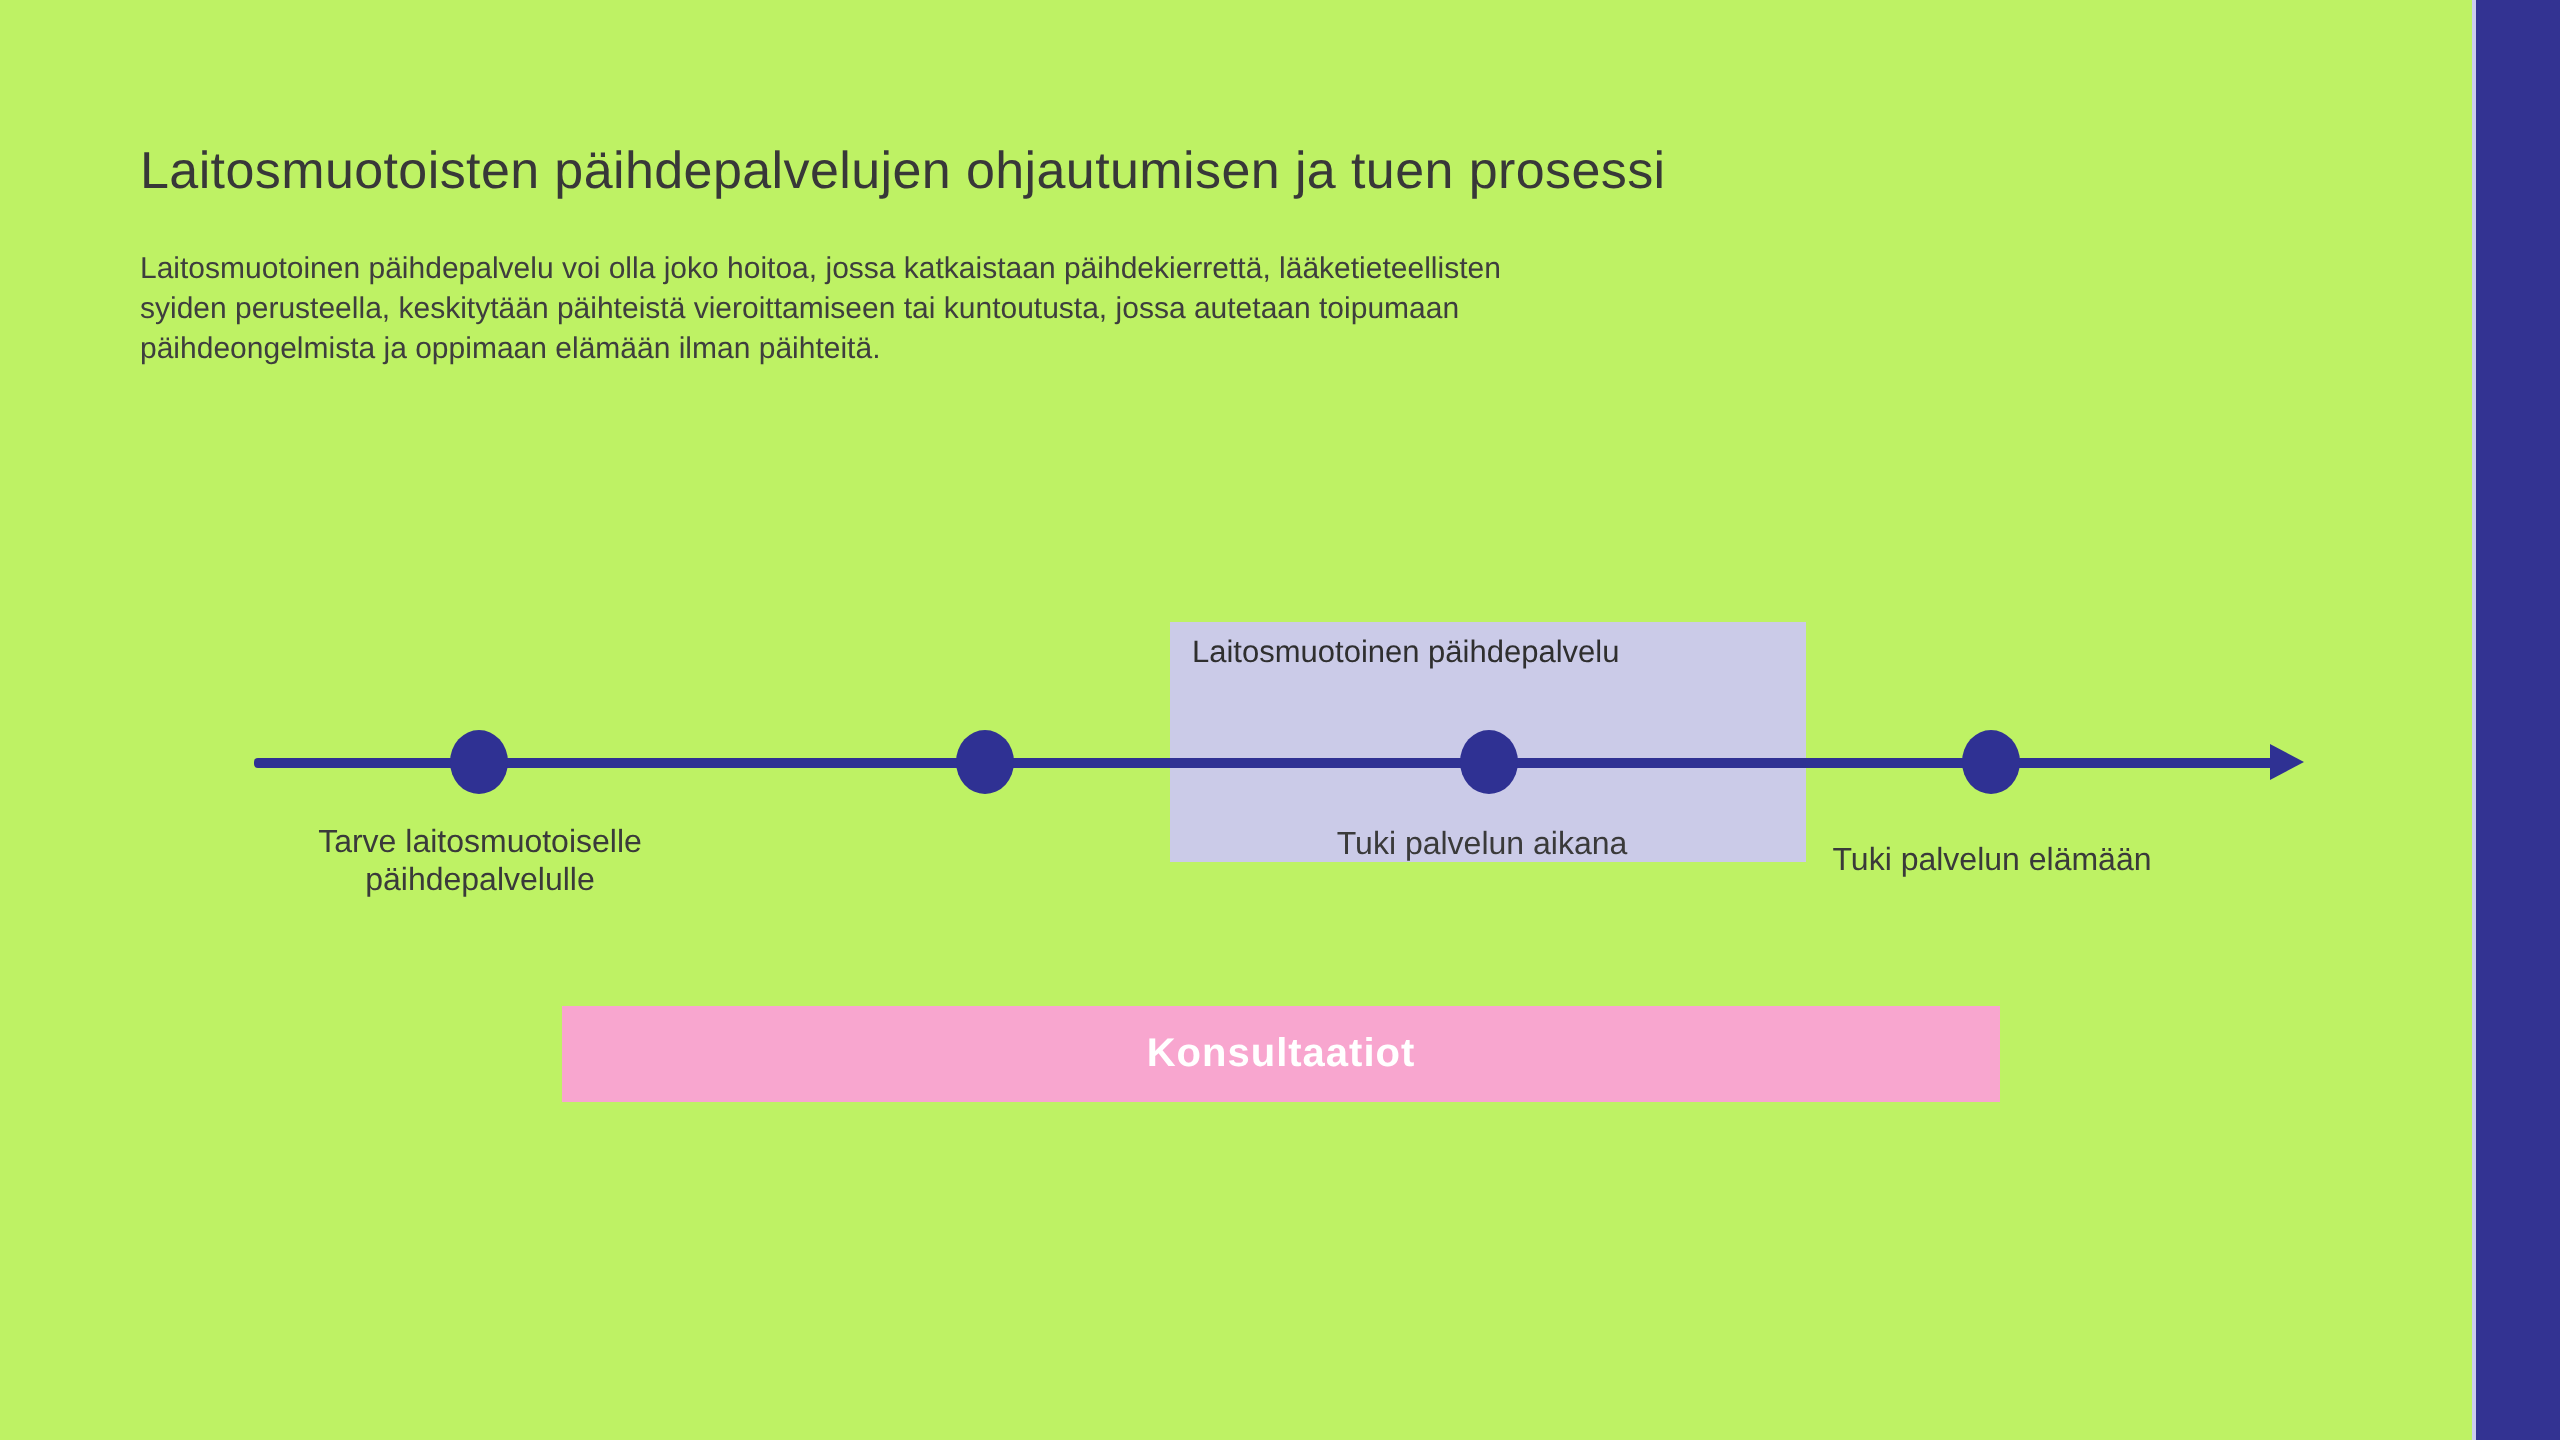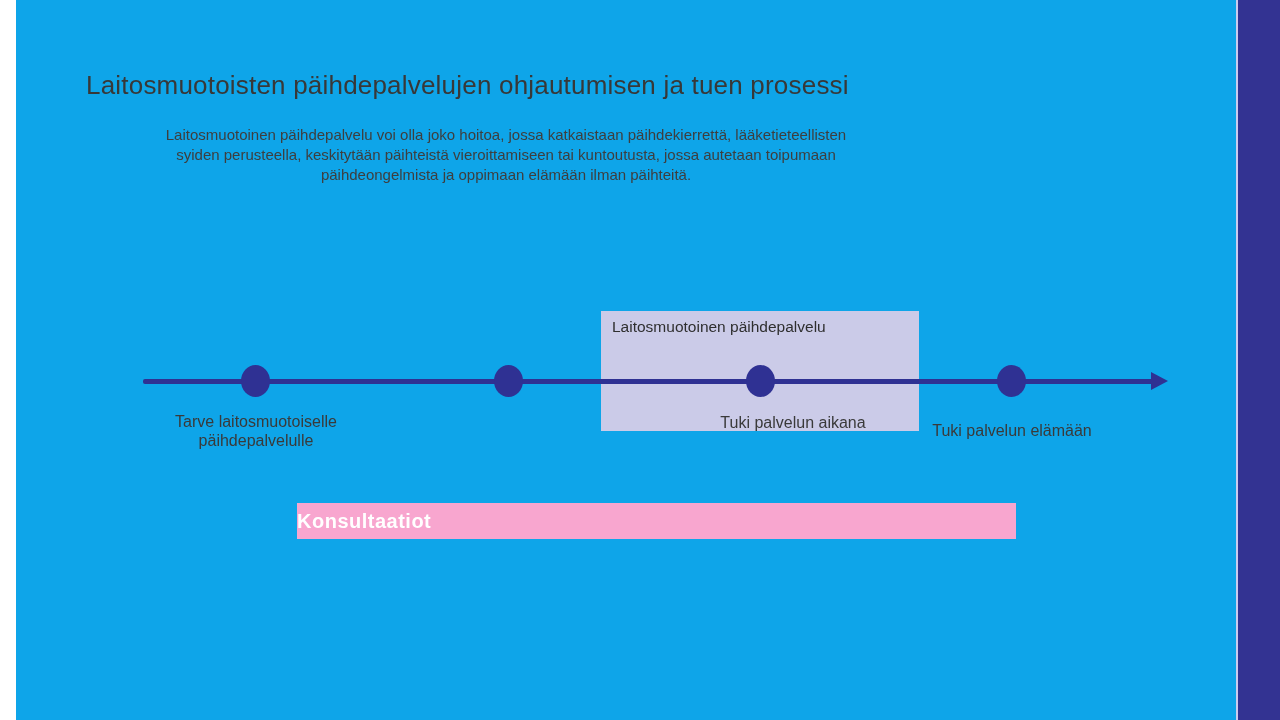--- a/index.html
+++ b/index.html
@@ -4,37 +4,37 @@
 <style>
   * { margin: 0; padding: 0; box-sizing: border-box; }
   html, body { width: 1280px; height: 720px; }
   body {
     font-family: "Liberation Sans", sans-serif;
     background: #ffffff;
     position: relative;
     overflow: hidden;
     color: #3c3c3c;
   }
-  .slide { position: absolute; inset: 0; background: #0ea5e9; margin-left: 16px; }
+  .slide { position: absolute; inset: 0; background: #bef264; }
 
   .side-bar {
     position: absolute; top: 0; right: 0; width: 44px; height: 720px;
     background: #333392; border-left: 2px solid #ccccee;
   }
 
   .slide-title {
     position: absolute; left: 70px; top: 70px; width: 1000px;
     font-size: 26px; font-weight: 500; letter-spacing: 0.2px; color: #383838;
   }
   .body-text {
     position: absolute; left: 70px; width: 840px;
     font-size: 15px; line-height: 20px; color: #3e3e3e;
     white-space: pre-line;
   }
-  .para1 { top: 125px; text-align: center; }
+  .para1 { top: 125px; }
   .para2 { top: 201px; }
 
   
   .highlight-box {
     position: absolute; left: 585px; top: 311px; width: 318px; height: 120px;
     background: #cbcbe8;
   }
   .highlight-label {
     position: absolute; left: 11px; top: 7px;
     font-size: 15.5px; color: #2f2f2f;
@@ -55,26 +55,26 @@
   .dot-1 { left: 225px; }
   .dot-2 { left: 478px; }
   .dot-3 { left: 730px; }
   .dot-4 { left: 981px; }
   .step-label {
     position: absolute; width: 220px; text-align: center;
     font-size: 16px; line-height: 19px; color: #3a3a3a; white-space: pre-line;
   }
   .step-label-1 { left: 130px; top: 412px; }
   .step-label-2 { left: 383px; top: 417px; }
-  .step-label-3 { left: 667px; top: 413px; }
+  .step-label-3 { left: 631px; top: 413px; }
   .step-label-4 { left: 886px; top: 421px; }
 
   .consult-banner {
-    position: absolute; left: 281px; top: 503px; width: 719px; height: 36px;
-    background: #f8a6cf; display: flex; align-items: center; 
+    position: absolute; left: 281px; top: 503px; width: 719px; height: 48px;
+    background: #f8a6cf; display: flex; align-items: center; justify-content: center;
   }
   .consult-banner span {
     color: #ffffff; font-size: 20px; font-weight: 700; letter-spacing: 0.5px;
   }
 
   
   .footer { position: absolute; left: 0; top: 630px; width: 1236px; height: 90px; }
 </style>
 </head>
 <body>

